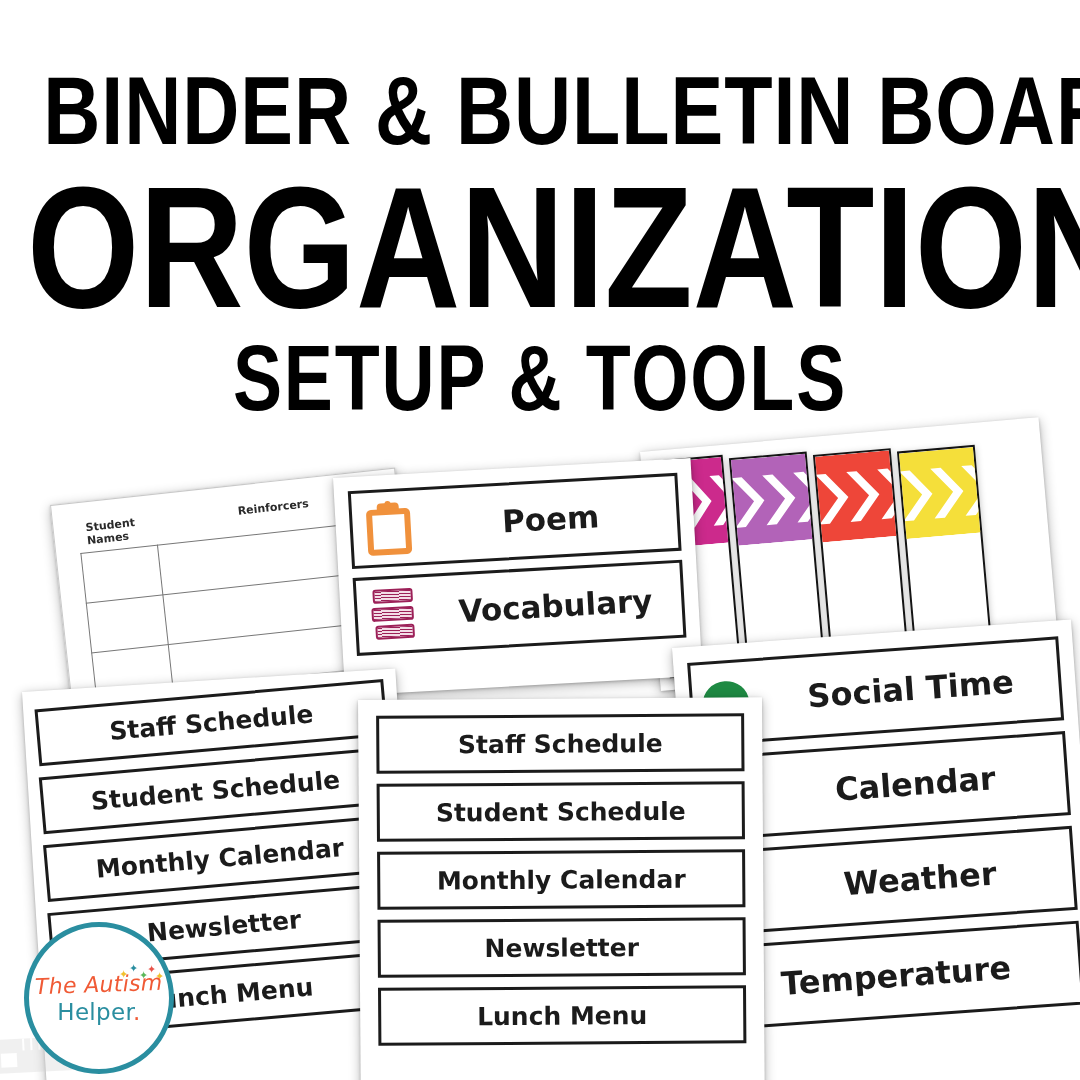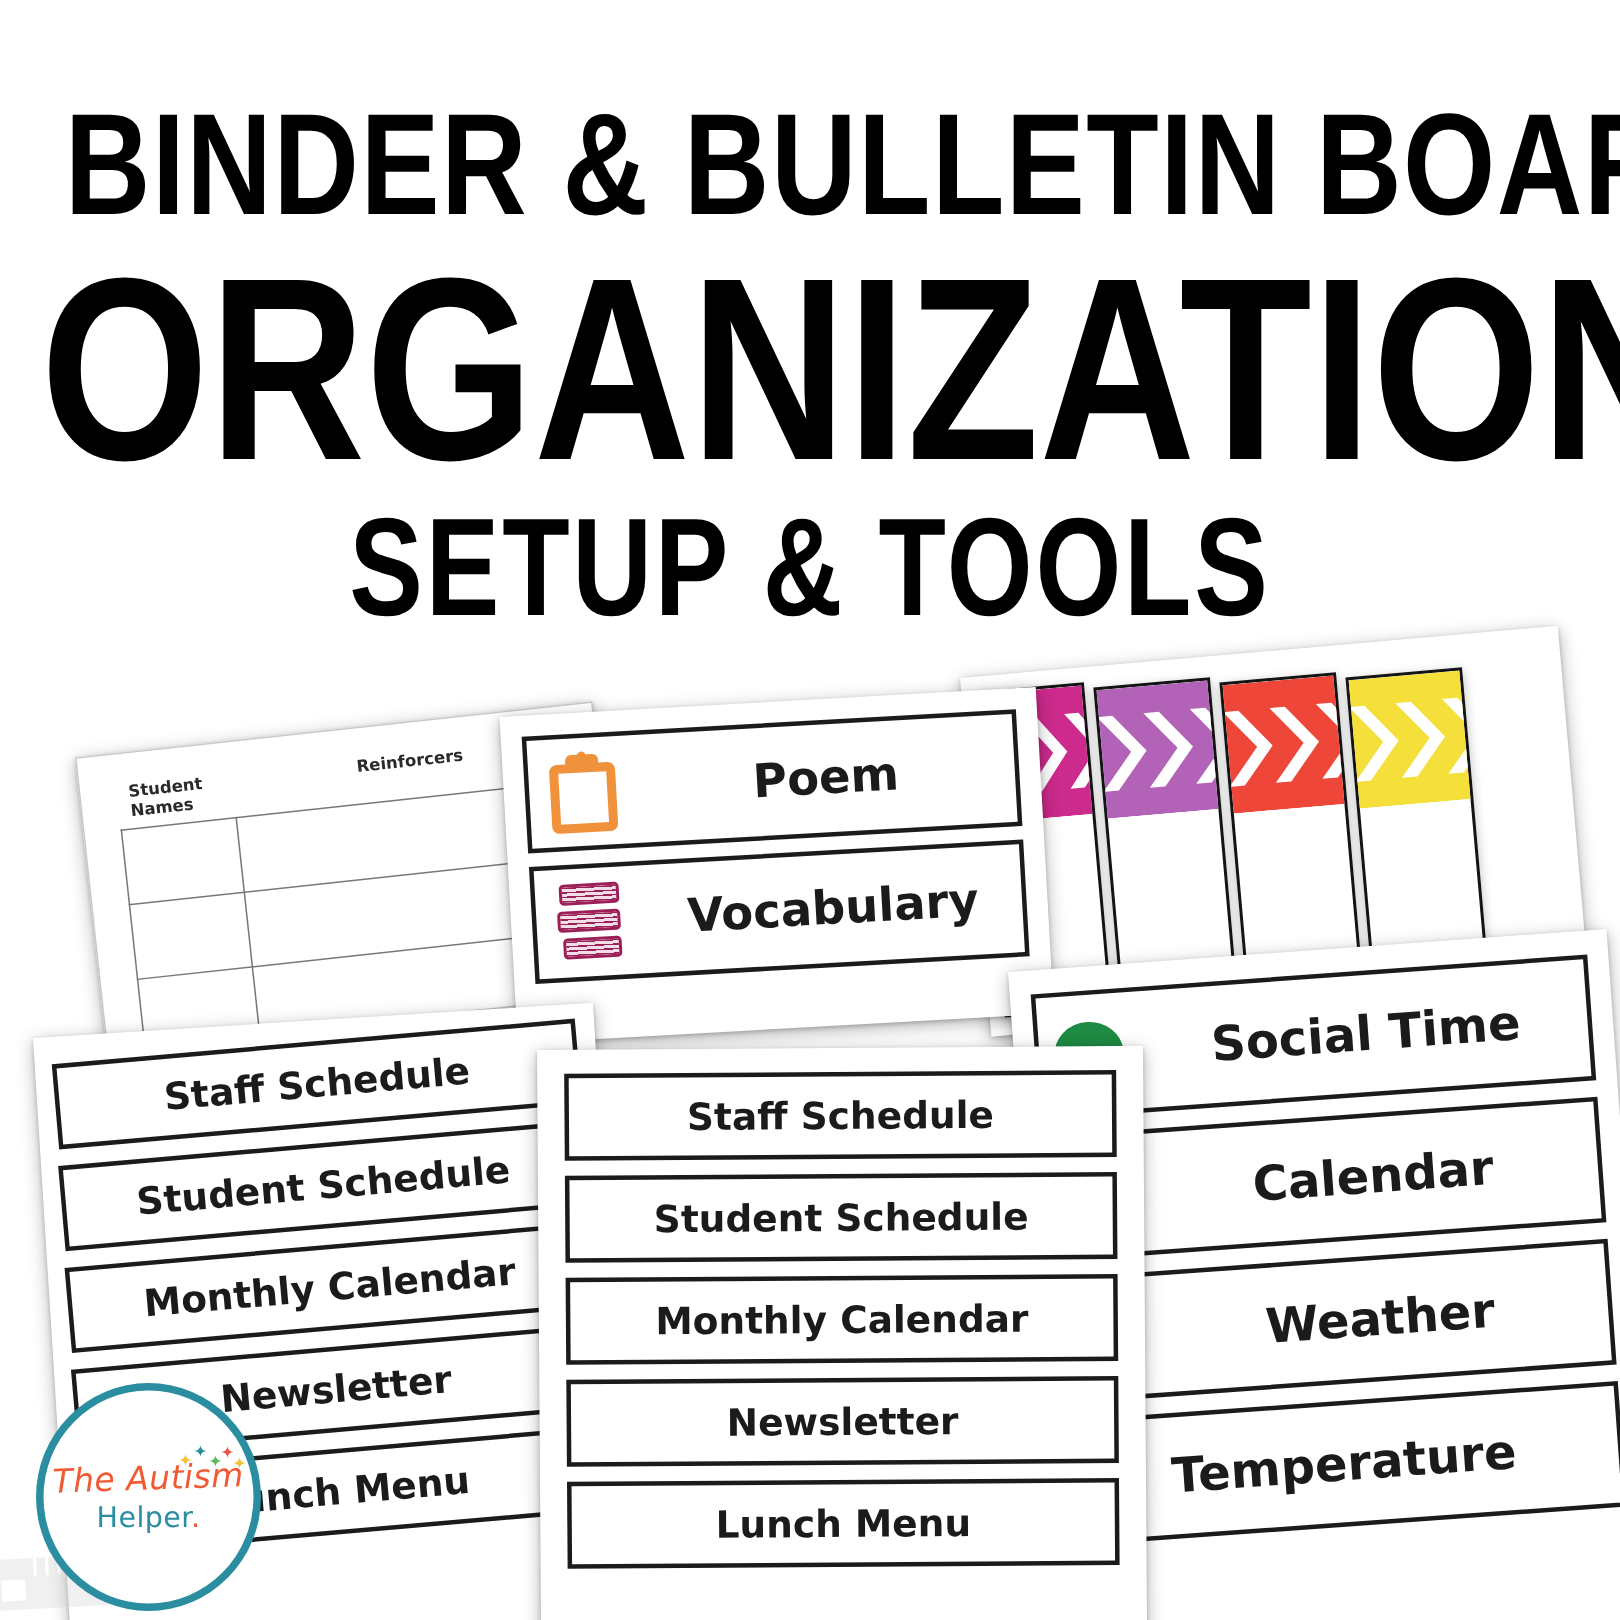--- a/index.html
+++ b/index.html
@@ -149,21 +149,21 @@
     display:flex;flex-direction:column;align-items:center;justify-content:center;
     overflow:hidden;
   }
   #logo .l1{
     font-family:"DejaVu Sans","Liberation Sans",sans-serif;
     color:#F05A35;font-size:22px;font-style:italic;font-weight:400;
     transform:rotate(-2deg);letter-spacing:.3px;
   }
   #logo .l2{
     font-family:"DejaVu Sans","Liberation Sans",sans-serif;
-    color:#2A8EA0;font-size:19px;font-weight:400;margin-top:2px;letter-spacing:.3px;
+    color:#2A8EA0;font-size:23px;font-weight:400;margin-top:2px;letter-spacing:.3px;
   }
   #logo .l2 .dot{color:#F05A35;}
   #logo .stars{position:absolute;left:88px;top:36px;width:42px;height:20px;}
   #logo .stars span{position:absolute;font-size:11px;line-height:1;}
 
   
   #ruler{
     position:absolute;left:-4px;top:1040px;width:92px;height:34px;opacity:.30;
     background:#cfcfcf;transform:rotate(-3deg);transform-origin:left top;
   }

